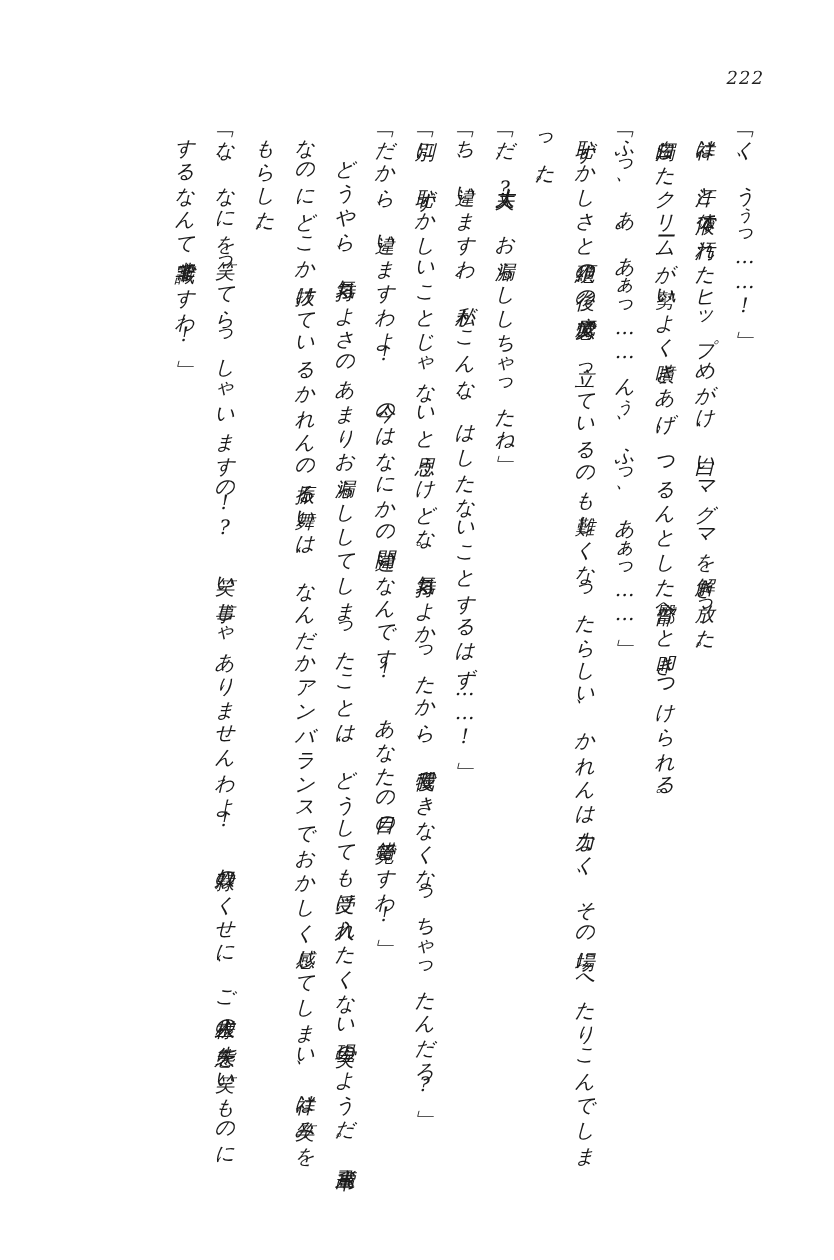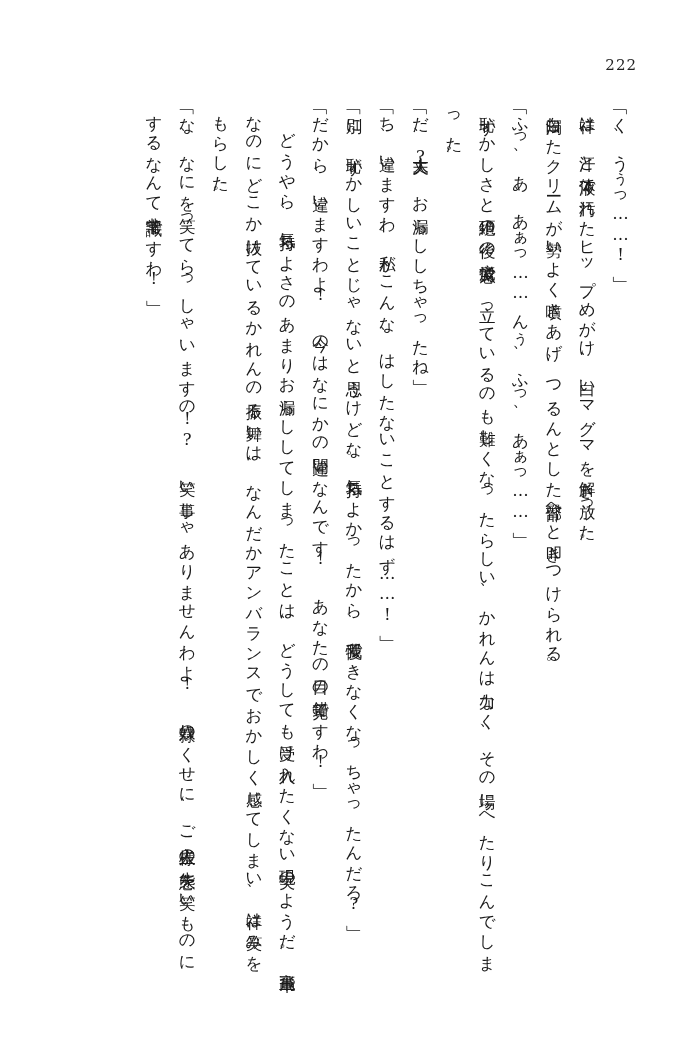--- a/index.html
+++ b/index.html
@@ -13,20 +13,21 @@
     overflow: hidden;
     font-family: "DejaVu Serif", "Liberation Serif", serif;
     color: #1a1a1a;
   }
   .page {
     position: relative;
     width: 695px;
     height: 1050px;
     background: #ffffff;
     box-sizing: border-box;
+    font-style: italic;
   }
   .page-number {
     position: absolute;
     top: 56px;
     right: 58px;
     font-size: 15px;
     letter-spacing: 1px;
     color: #222;
     font-family: "DejaVu Serif", "Liberation Serif", serif;
   }

